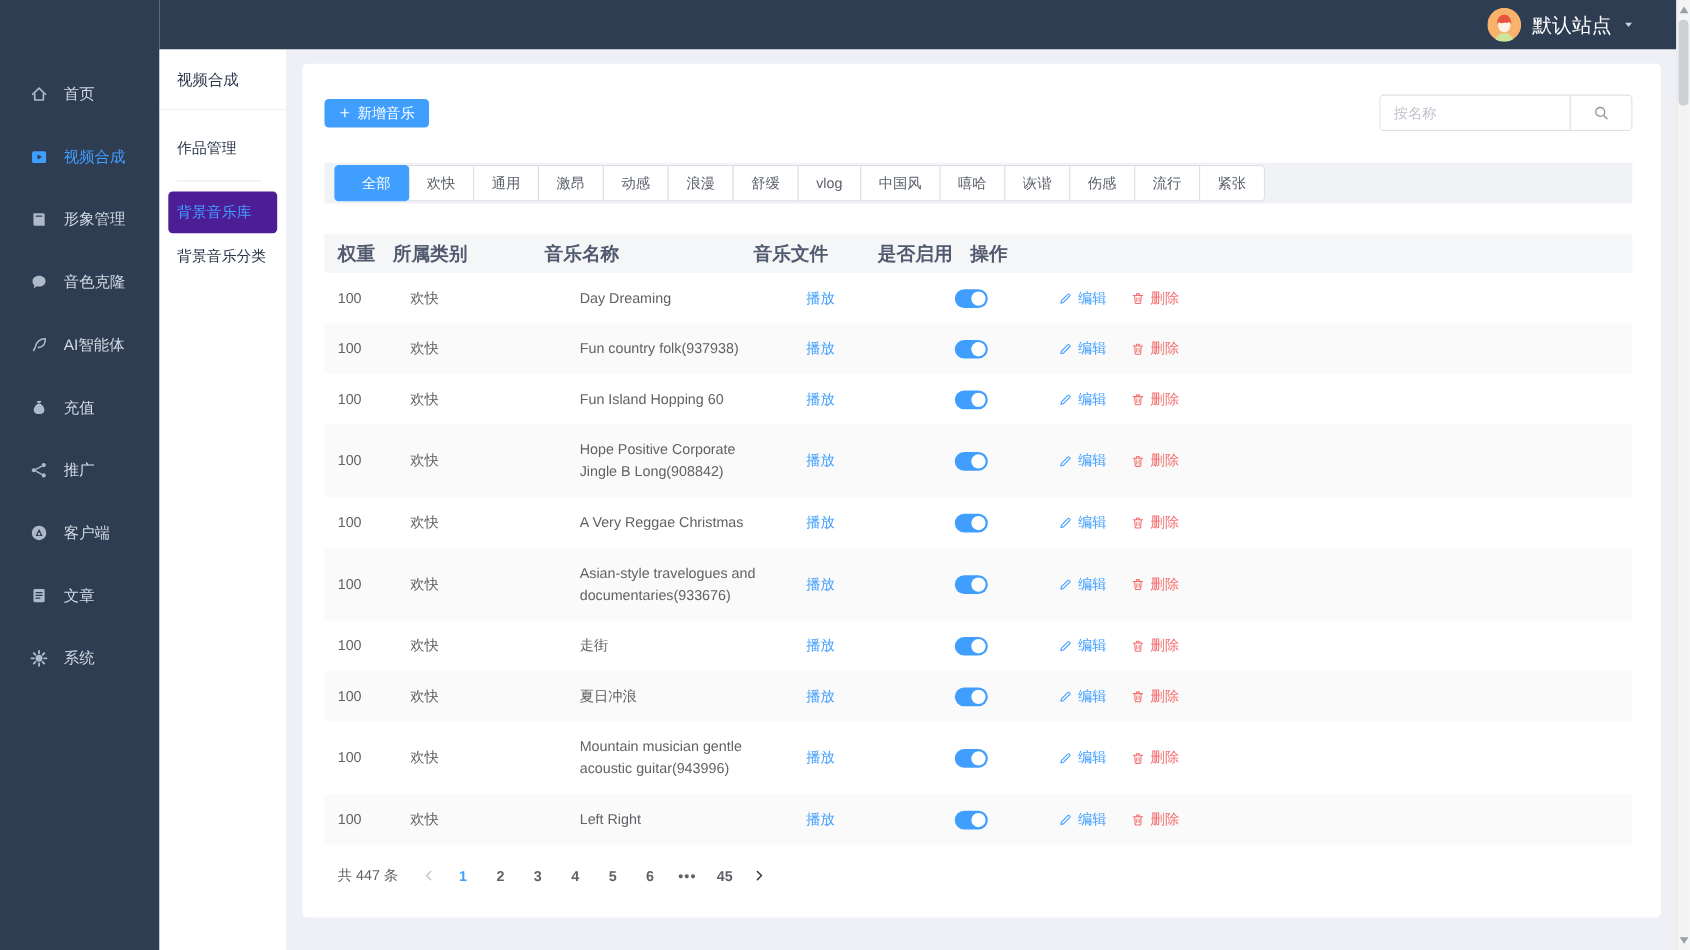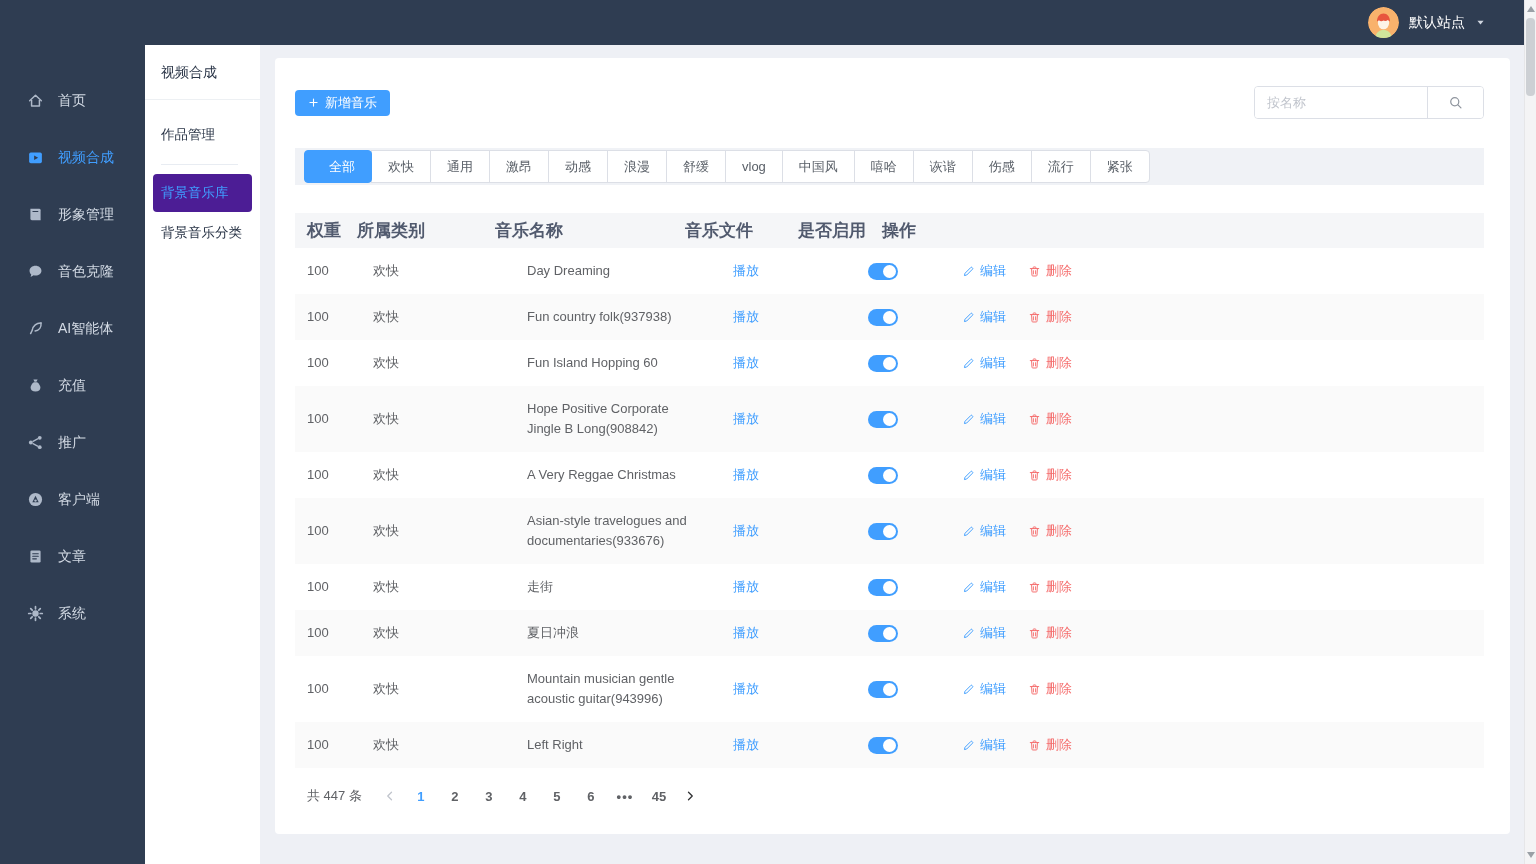--- a/index.html
+++ b/index.html
@@ -4,35 +4,35 @@
 <style>
   * { margin:0; padding:0; box-sizing:border-box; }
   html,body { width:1536px; height:864px; overflow:hidden; }
   body { font-family:"Liberation Sans","DejaVu Sans",sans-serif; font-size:13px; color:#606266; background:#eef0f5; }
 
   .app { display:grid; width:1536px; height:864px;
          grid-template-columns:145px 115px 1fr 12px;
          grid-template-rows:45px 1fr; }
 
   
-  .sidebar { grid-column:1; grid-row:1/3; background:#2f3d52; padding-top:72px; }
+  .sidebar { grid-column:1; grid-row:1/3; background:#2f3d52; padding-top:57px; }
   .side-item { height:57px; display:flex; align-items:center; padding-left:27px; gap:14px;
                color:#d3dae4; font-size:14px; cursor:pointer; }
   .side-item .icon { width:17px; height:17px; color:#aeb9c9; display:inline-flex; }
   .side-item.active { color:#409eff; }
   .side-item.active .icon { color:#409eff; }
   .icon svg { width:100%; height:100%; display:block; }
 
   
   .topbar { grid-column:2/4; grid-row:1; background:#2f3d52; display:flex; align-items:center;
             justify-content:flex-end; padding-right:38px; }
   .site-switch { display:flex; align-items:center; gap:10px; cursor:pointer; }
   .avatar { width:31px; height:31px; border-radius:50%; overflow:hidden; }
   .avatar svg { width:100%; height:100%; display:block; }
-  .site-name { color:#fff; font-size:14px; }
+  .site-name { color:#fff; font-size:18px; }
   .caret { width:11px; height:11px; color:#cfd6e0; display:inline-flex; }
 
   
   .submenu { grid-column:2; grid-row:2; background:#fff; }
   .submenu-title { height:55px; line-height:55px; padding-left:16px; font-size:14px; font-weight:500;
                    color:#2b3648; border-bottom:1px solid #edf0f3; }
   .submenu-list { padding-top:14px; }
   .submenu-item { margin:2px 8px; height:38px; display:flex; align-items:center; padding:0 8px;
                   border-radius:4px; font-size:13.5px; color:#2b3648; cursor:pointer; }
   .submenu-item.active { background:#4c1d95; color:#409eff; }

